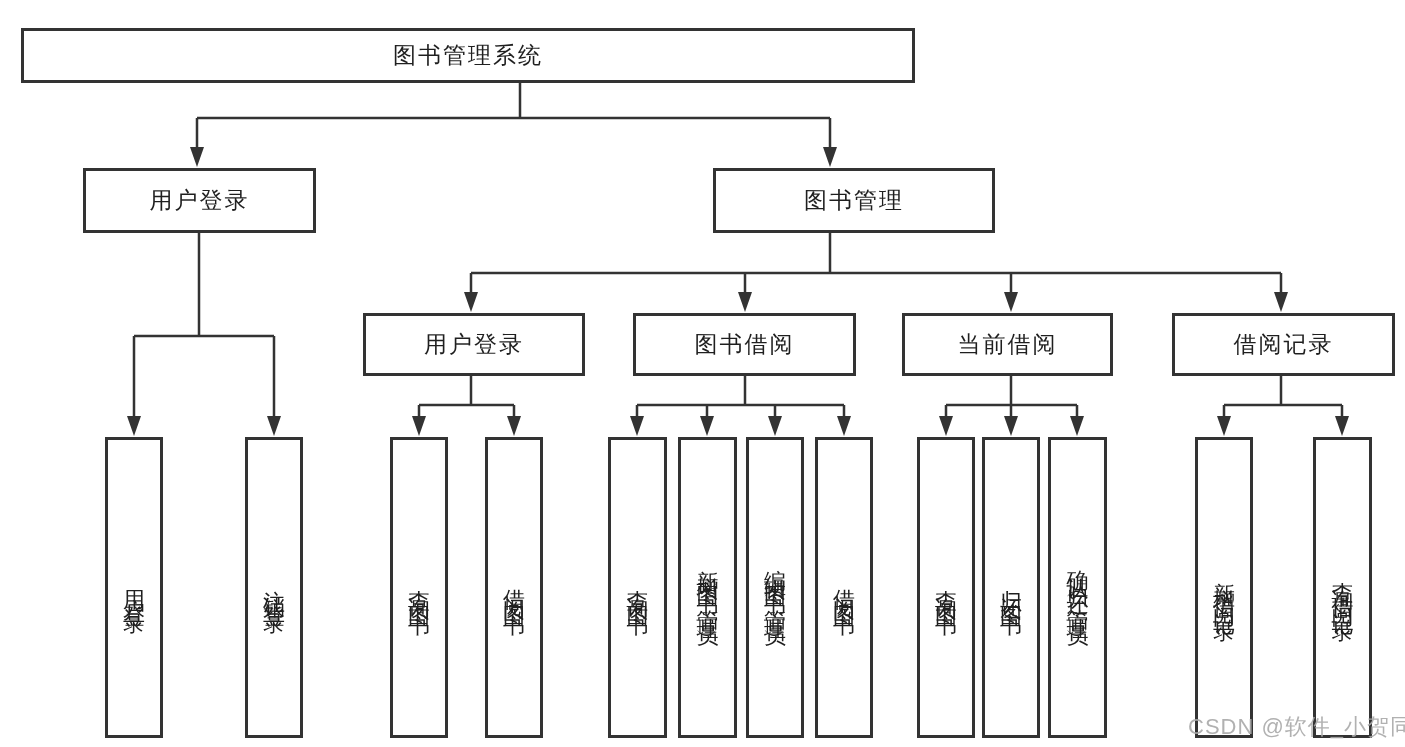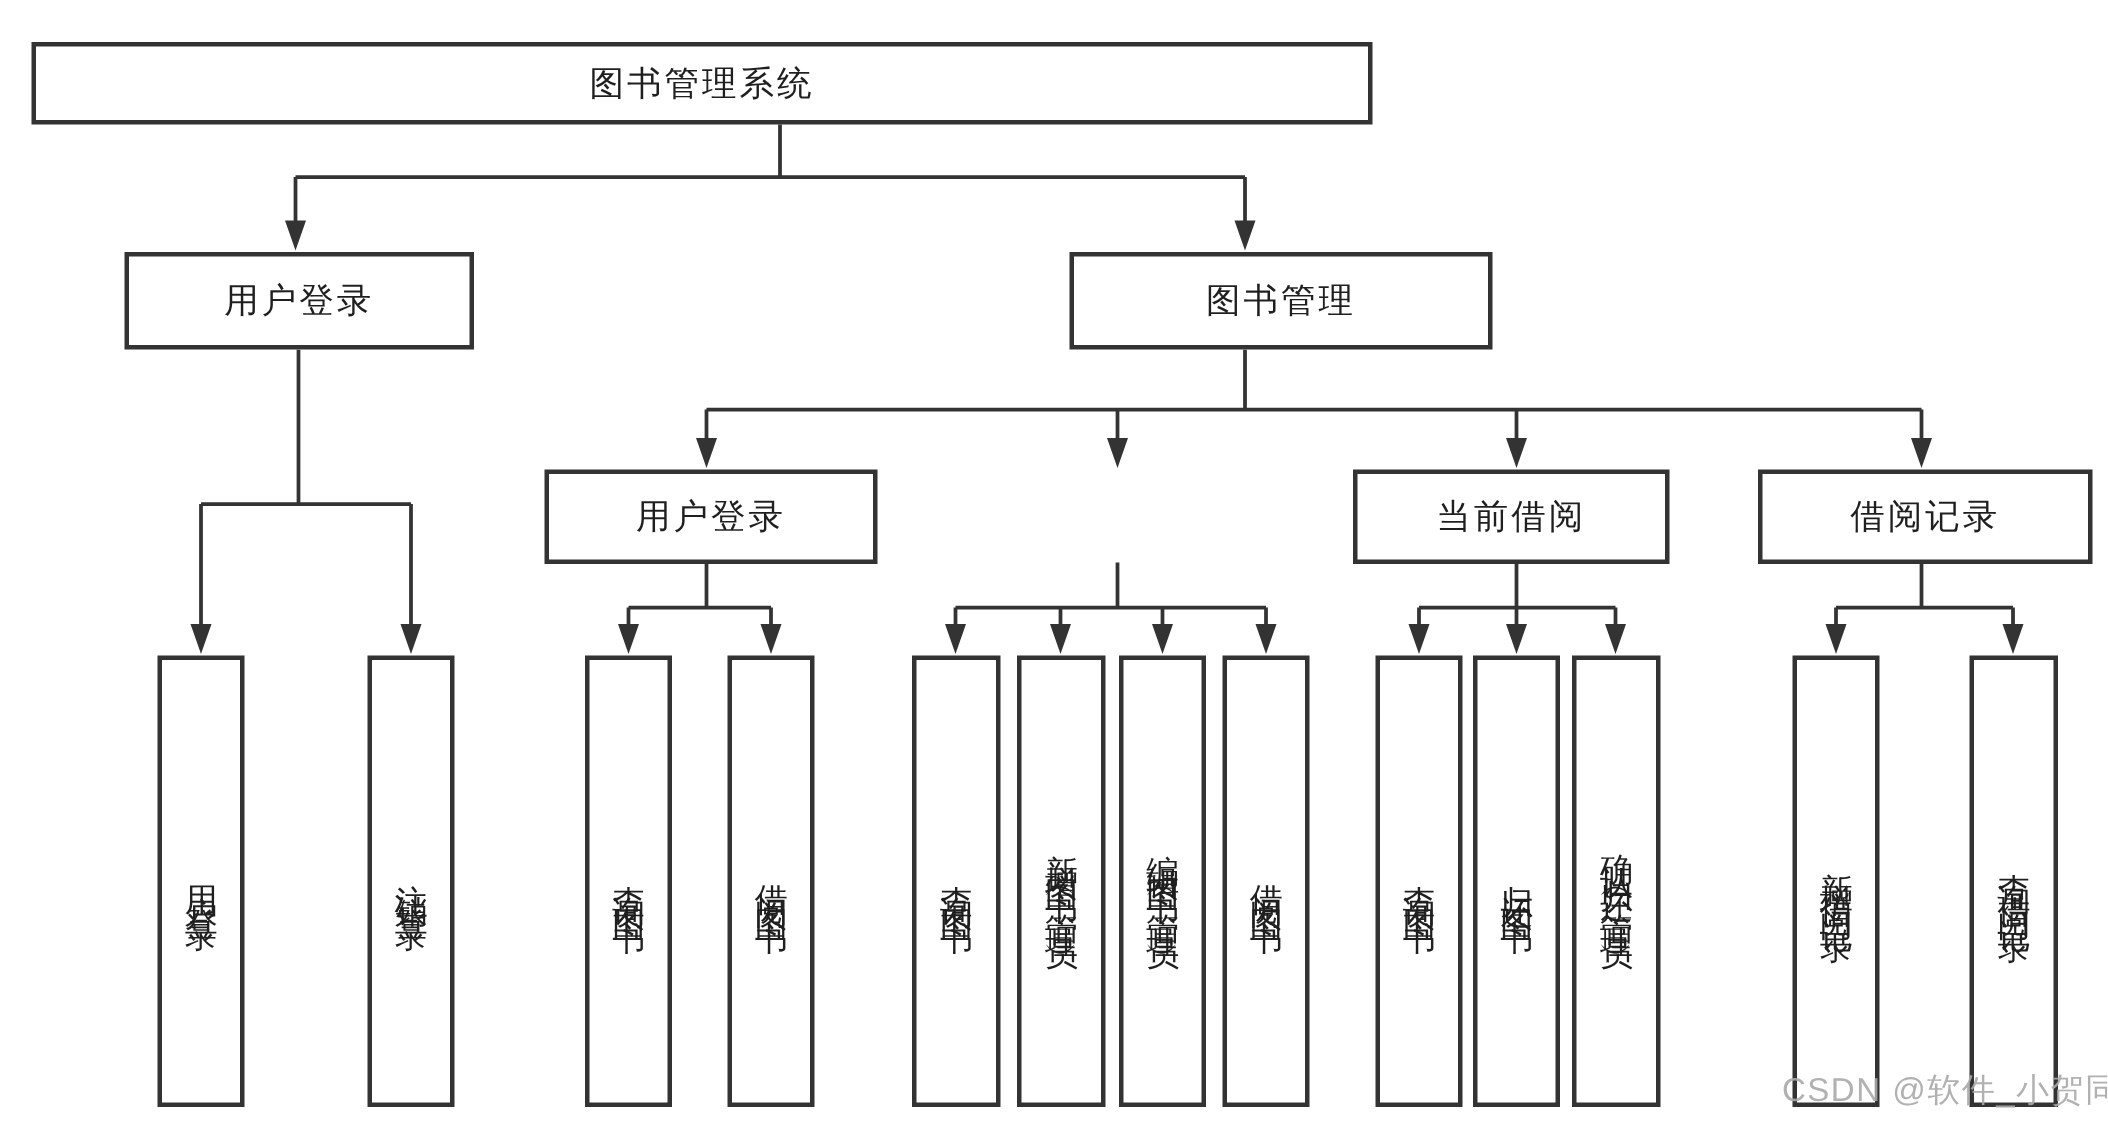--- a/index.html
+++ b/index.html
@@ -70,20 +70,21 @@
       <polygon points="1335,416 1349,416 1342,436"></polygon>
     </g>
   </svg>
 
   <div class="node" style="left:21px; top:28px; width:894px; height:55px;">图书管理系统</div>
 
   <div class="node" style="left:83px; top:168px; width:233px; height:65px;">用户登录</div>
   <div class="node" style="left:713px; top:168px; width:282px; height:65px;">图书管理</div>
 
   <div class="node" style="left:363px; top:313px; width:222px; height:63px;">用户登录</div>
+  <div class="node" style="left:633px; top:313px; width:223px; height:63px;">图书借阅</div>
   <div class="node" style="left:902px; top:313px; width:211px; height:63px;">当前借阅</div>
   <div class="node" style="left:1172px; top:313px; width:223px; height:63px;">借阅记录</div>
 
   <div class="node v" style="left:105px; top:437px; width:58px; height:301px;">用户登录</div>
   <div class="node v" style="left:245px; top:437px; width:58px; height:301px;">注销登录</div>
 
   <div class="node v" style="left:390px; top:437px; width:58px; height:301px;">查询图书</div>
   <div class="node v" style="left:485px; top:437px; width:58px; height:301px;">借阅图书</div>
 
   <div class="node v" style="left:608px; top:437px; width:59px; height:301px;">查询图书</div>

